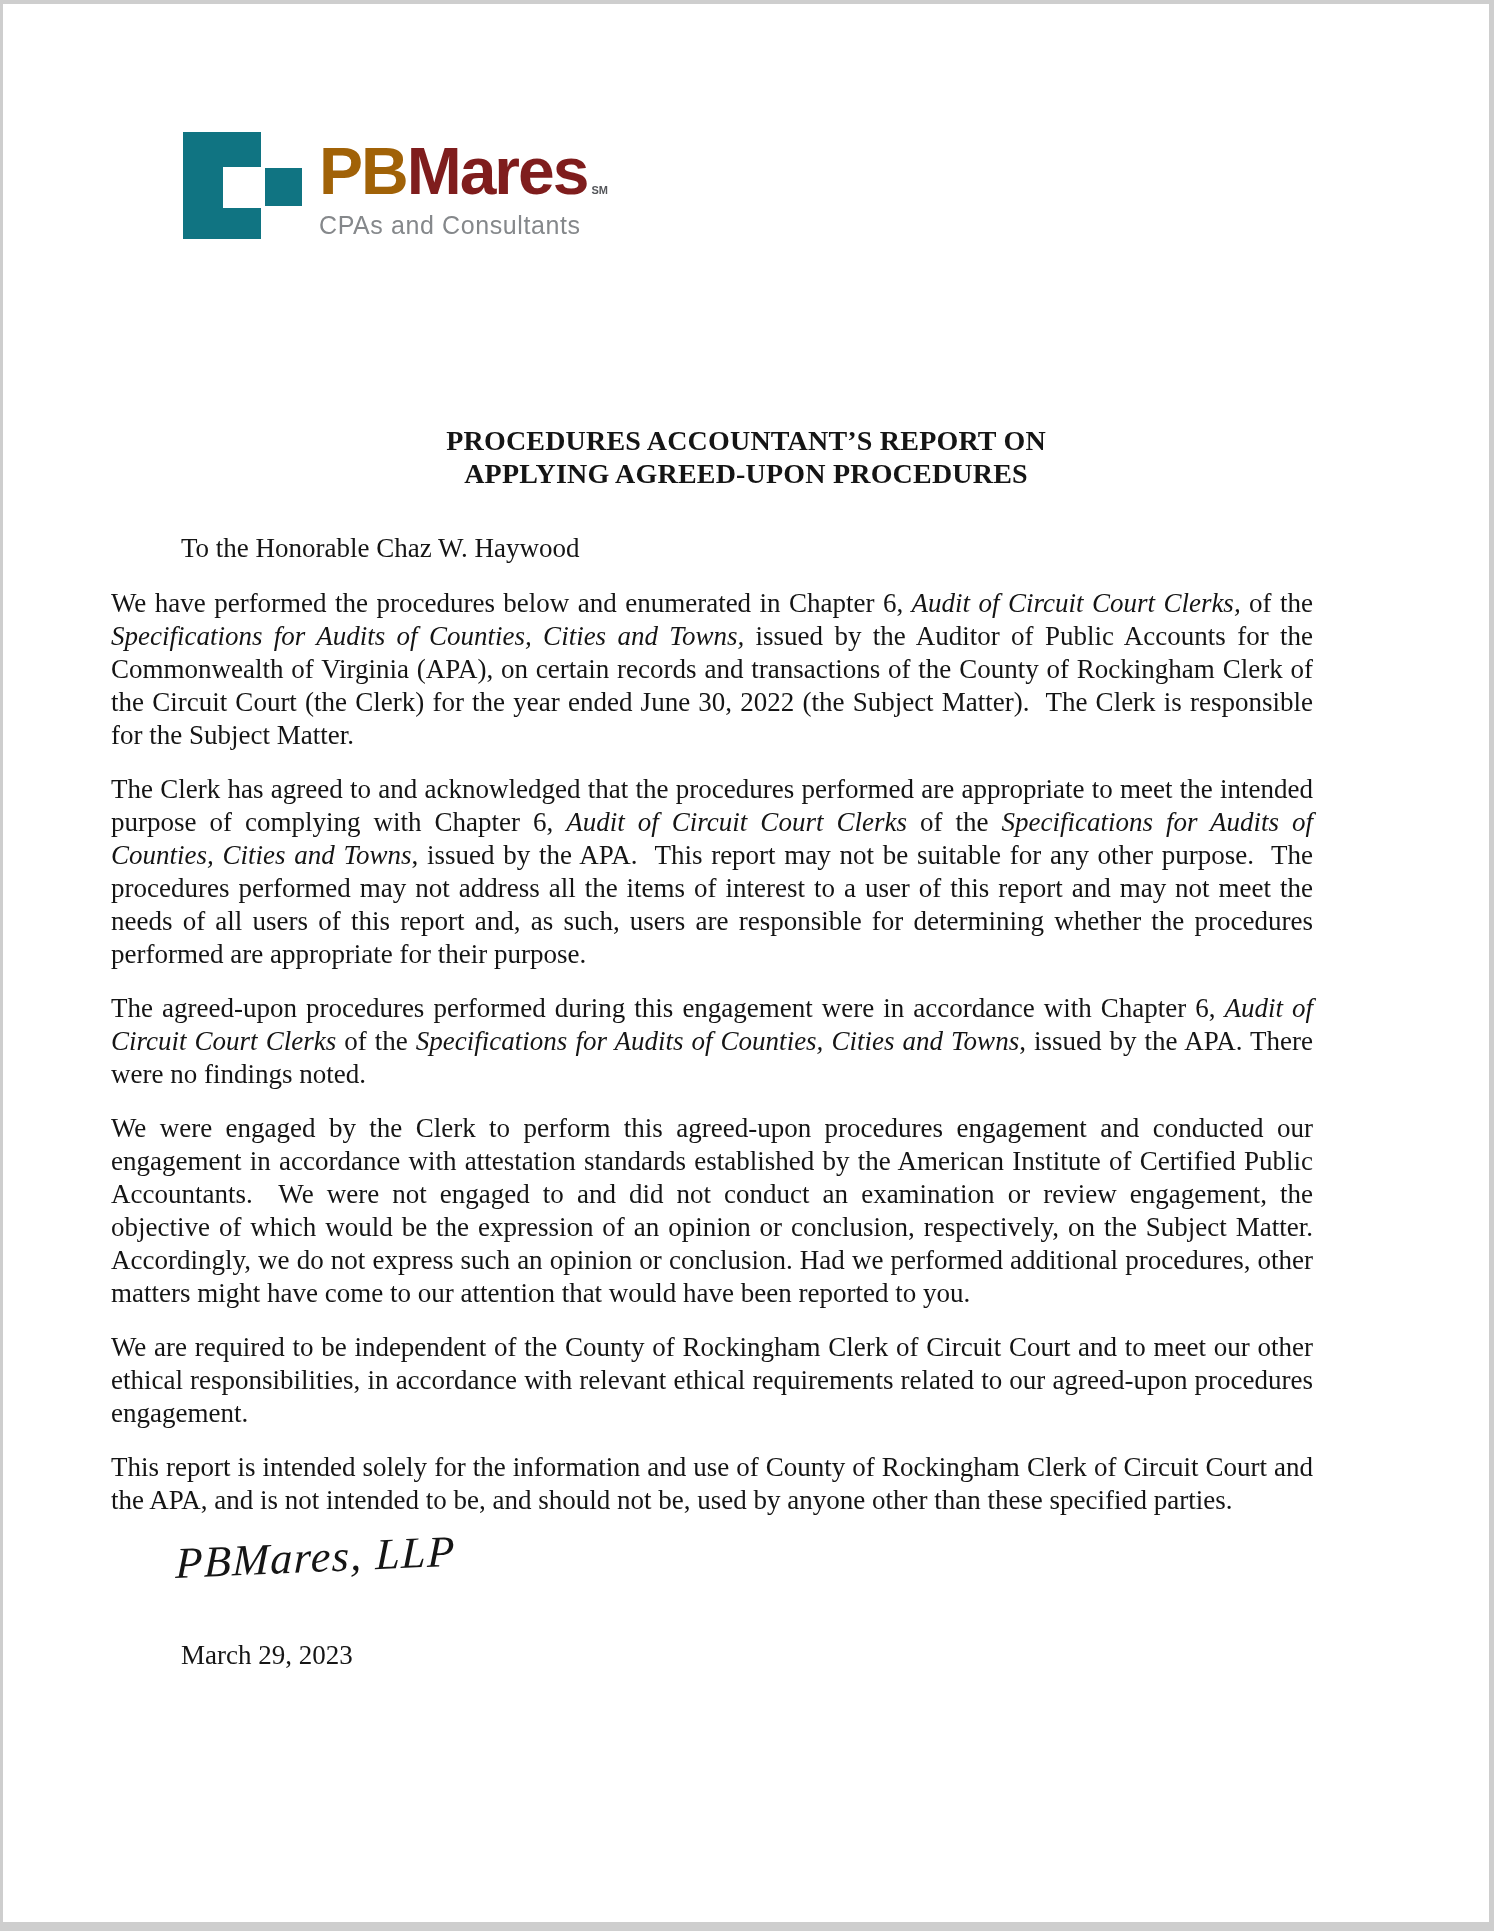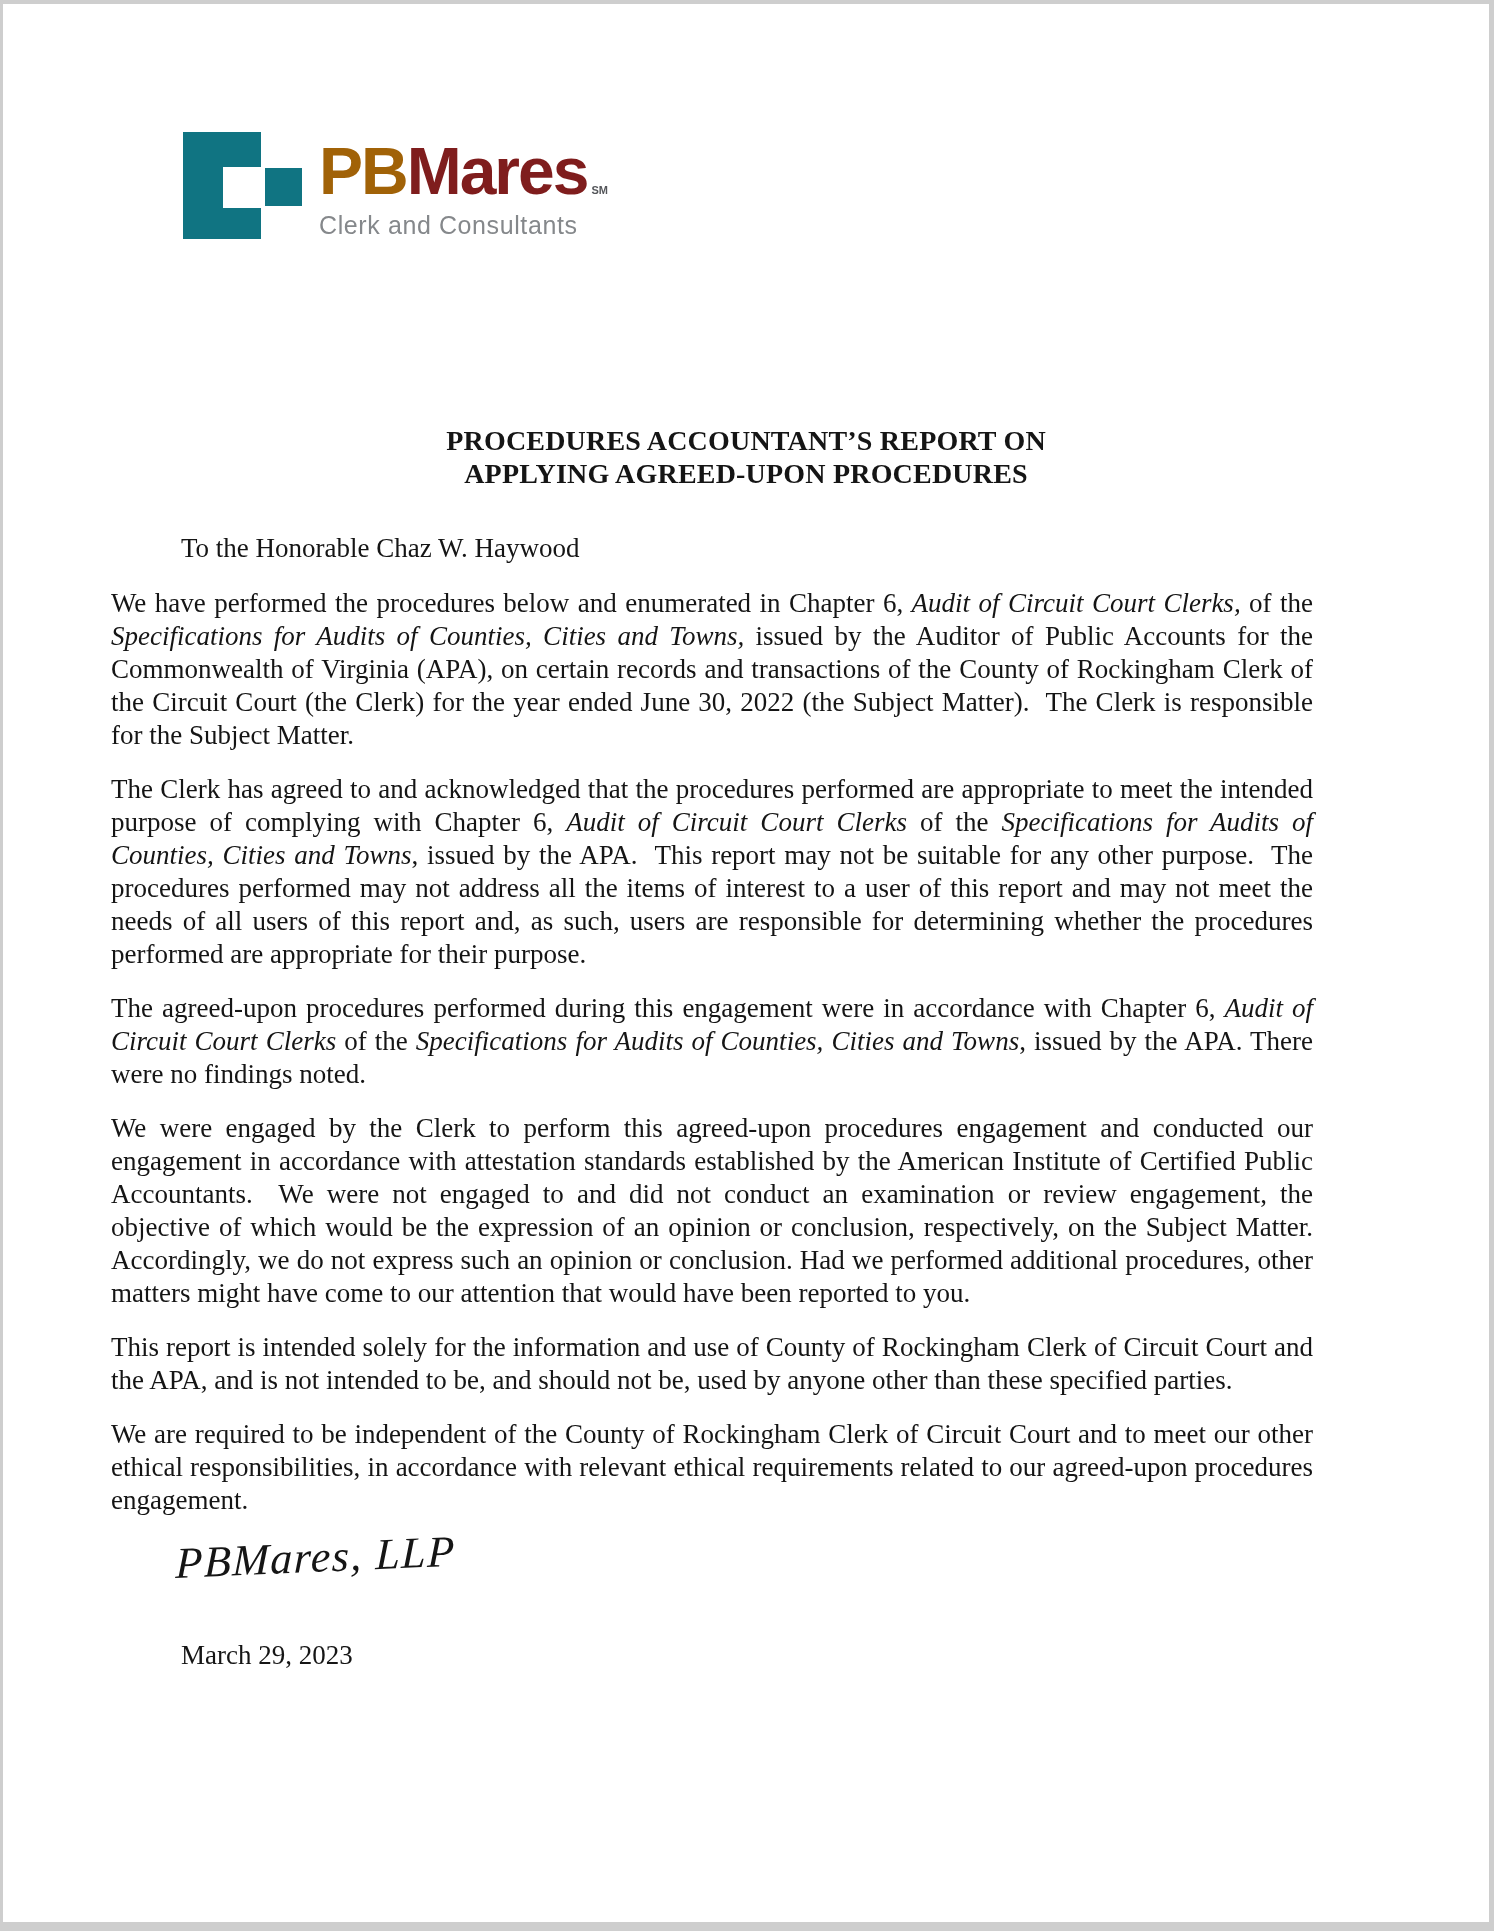--- a/index.html
+++ b/index.html
@@ -102,40 +102,40 @@
   <div class="logo-row">
     <svg class="logo-mark" viewBox="0 0 120 108" xmlns="http://www.w3.org/2000/svg">
       <rect x="0" y="0" width="78" height="107" fill="#107482"></rect>
       <rect x="40" y="35" width="41" height="41" fill="#ffffff"></rect>
       <rect x="82" y="36" width="37" height="38" fill="#107482"></rect>
     </svg>
     <div class="logo-textcol">
       <div class="wordmark">
         <span class="pb" style="color: #a16207;">PB</span><span class="mares" style="color: #7f1d1d;">Mares</span><span class="sm" style="color: rgb(84, 86, 90);">SM</span>
       </div>
-      <div class="tagline" style="color: rgb(133, 136, 139);">Clerk and Consultants</div>
+      <div class="tagline" style="color: rgb(133, 136, 139);">CPAs and Consultants</div>
     </div>
   </div>
 
   <div class="title-block">
     <div>PROCEDURES ACCOUNTANT’S REPORT ON</div>
     <div>APPLYING AGREED-UPON PROCEDURES</div>
   </div>
 
   <div class="addressee">
     <div>To the Honorable Chaz W. Haywood</div>
   </div>
 
   <div class="content">
       <p><span>We have performed the procedures below and enumerated in Chapter 6, </span><i>Audit of Circuit Court Clerks,</i><span> of the </span><i>Specifications for Audits of Counties, Cities and Towns,</i><span> issued by the Auditor of Public Accounts for the Commonwealth of Virginia (APA), on certain records and transactions of the County of Rockingham Clerk of the Circuit Court (the Clerk) for the year ended June 30, 2022 (the Subject Matter).  The Clerk is responsible for the Subject Matter.</span></p>
       <p><span>The Clerk has agreed to and acknowledged that the procedures performed are appropriate to meet the intended purpose of complying with Chapter 6, </span><i>Audit of Circuit Court Clerks</i><span> of the </span><i>Specifications for Audits of Counties, Cities and Towns</i><span>, issued by the APA.  This report may not be suitable for any other purpose.  The procedures performed may not address all the items of interest to a user of this report and may not meet the needs of all users of this report and, as such, users are responsible for determining whether the procedures performed are appropriate for their purpose.</span></p>
       <p><span>The agreed-upon procedures performed during this engagement were in accordance with Chapter 6, </span><i>Audit of Circuit Court Clerks</i><span> of the </span><i>Specifications for Audits of Counties, Cities and Towns</i><span>, issued by the APA. There were no findings noted.</span></p>
       <p><span>We were engaged by the Clerk to perform this agreed-upon procedures engagement and conducted our engagement in accordance with attestation standards established by the American Institute of Certified Public Accountants.  We were not engaged to and did not conduct an examination or review engagement, the objective of which would be the expression of an opinion or conclusion, respectively, on the Subject Matter.  Accordingly, we do not express such an opinion or conclusion. Had we performed additional procedures, other matters might have come to our attention that would have been reported to you.</span></p>
+      <p><span>We are required to be independent of the County of Rockingham Clerk of Circuit Court and to meet our other ethical responsibilities, in accordance with relevant ethical requirements related to our agreed-upon procedures engagement.</span></p>
       <p><span>This report is intended solely for the information and use of County of Rockingham Clerk of Circuit Court and the APA, and is not intended to be, and should not be, used by anyone other than these specified parties.</span></p>
-      <p><span>We are required to be independent of the County of Rockingham Clerk of Circuit Court and to meet our other ethical responsibilities, in accordance with relevant ethical requirements related to our agreed-upon procedures engagement.</span></p>
     </div>
 
   <div class="signature-block">
     <span class="signature-script">PBMares, LLP</span>
   </div>
 
   <div class="closing">
     <div>March 29, 2023</div>
   </div>
 

